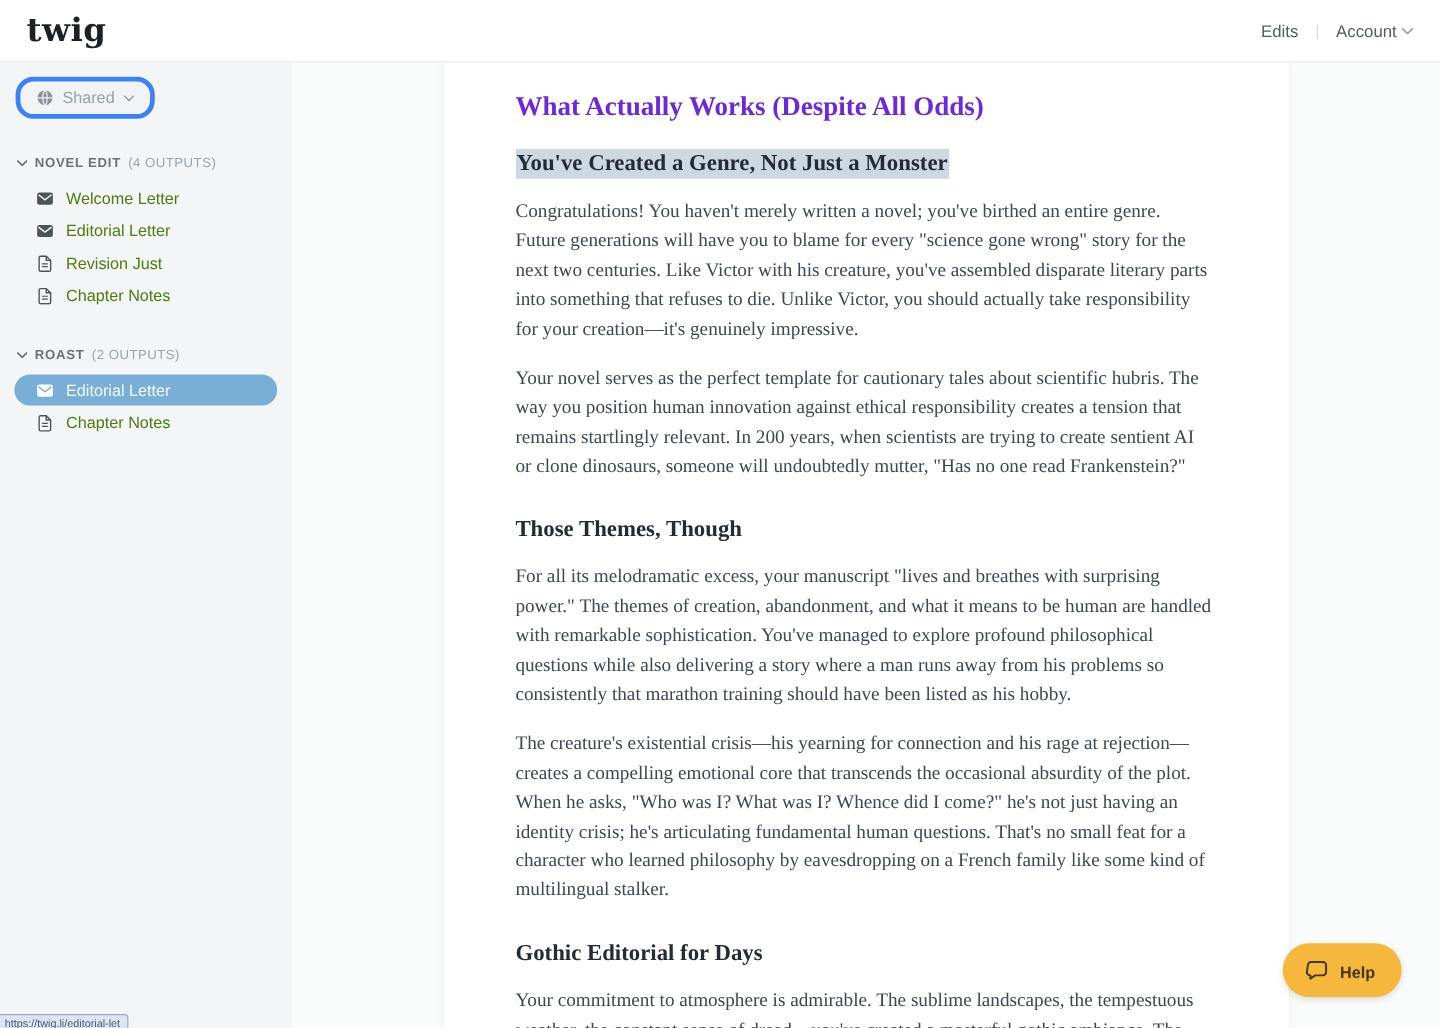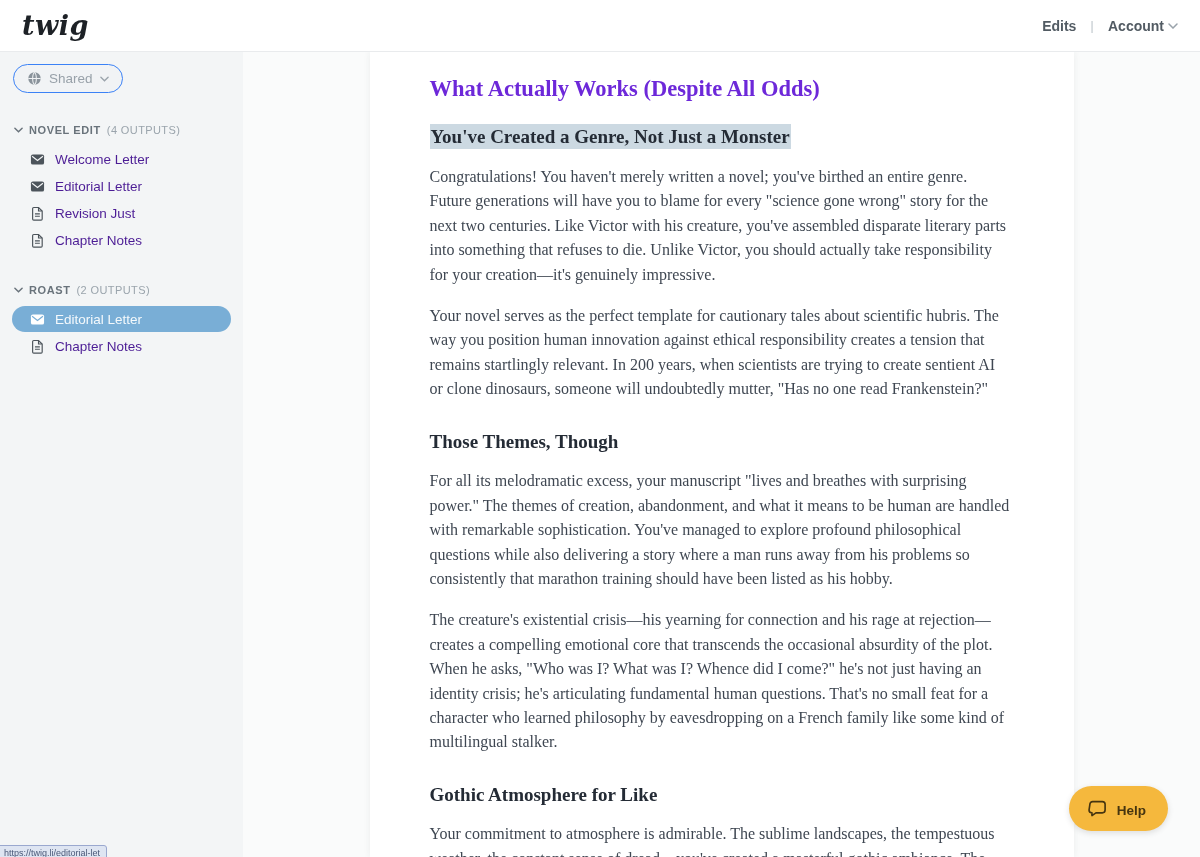--- a/index.html
+++ b/index.html
@@ -22,30 +22,28 @@
     position: relative;
     z-index: 5;
   }
   .logo {
     font-family: "DejaVu Serif", serif;
     font-weight: 700;
     font-size: 27px;
     color: #1d2126;
     letter-spacing: 0.5px;
     cursor: pointer;
-    font-style: italic;
   }
   .header-nav {
     margin-left: auto;
     display: flex;
     align-items: center;
     gap: 14px;
     font-size: 14px;
     color: #525b63;
-    font-weight: bold;
   }
   .nav-link { cursor: pointer; }
   .nav-divider { color: #d4d9dd; font-size: 13px; }
   .nav-account { display: flex; align-items: center; gap: 4px; cursor: pointer; }
   .chev { color: #9aa3ab; display: inline-flex; }
 
   
   .app-body { display: flex; height: 805px; }
 
   
@@ -55,21 +53,21 @@
     flex-shrink: 0;
     padding-top: 12px;
     overflow: hidden;
   }
   .shared-btn {
     display: inline-flex;
     align-items: center;
     gap: 7px;
     margin-left: 13px;
     padding: 6px 13px;
-    border: 1px solid #3b82f6;
+    border: 4px solid #3b82f6;
     border-radius: 15px;
     background: #f1f3f5;
     color: #98a1a9;
     font-size: 13.5px;
     cursor: pointer;
   }
   .shared-btn .globe { color: #8a939b; display: inline-flex; }
   .side-section { margin-top: 31px; }
   .side-section-header {
     display: flex;
@@ -83,21 +81,21 @@
     cursor: pointer;
     margin-bottom: 10px;
   }
   .side-section-header .count { font-weight: 400; color: #9aa4ac; letter-spacing: 0.4px; }
   .side-item {
     display: flex;
     align-items: center;
     gap: 10px;
     padding: 5.5px 14px 5.5px 30px;
     font-size: 13.5px;
-    color: #4c1d95;
+    color: #4d7c0f;
     cursor: pointer;
     margin: 1px 0;
   }
   .side-item .ic { display: inline-flex; color: #4c545b; }
   .side-item.selected {
     background: #79aed6;
     color: #f4f9fc;
     border-radius: 16px;
     margin: 1px 12px;
     padding-left: 18px;
@@ -307,21 +305,21 @@
   <main class="main-area">
     <div class="doc-card">
       <article class="doc">
         <h1>What Actually Works (Despite All Odds)</h1>
         <h2 class="first"><span class="hl">You've Created a Genre, Not Just a Monster</span></h2>
         <p>Congratulations! You haven't merely written a novel; you've birthed an entire genre. Future generations will have you to blame for every "science gone wrong" story for the next two centuries. Like Victor with his creature, you've assembled disparate literary parts into something that refuses to die. Unlike Victor, you should actually take responsibility for your creation—it's genuinely impressive.</p>
         <p>Your novel serves as the perfect template for cautionary tales about scientific hubris. The way you position human innovation against ethical responsibility creates a tension that remains startlingly relevant. In 200 years, when scientists are trying to create sentient AI or clone dinosaurs, someone will undoubtedly mutter, "Has no one read Frankenstein?"</p>
         <h2>Those Themes, Though</h2>
         <p>For all its melodramatic excess, your manuscript "lives and breathes with surprising power." The themes of creation, abandonment, and what it means to be human are handled with remarkable sophistication. You've managed to explore profound philosophical questions while also delivering a story where a man runs away from his problems so consistently that marathon training should have been listed as his hobby.</p>
         <p>The creature's existential crisis—his yearning for connection and his rage at rejection—creates a compelling emotional core that transcends the occasional absurdity of the plot. When he asks, "Who was I? What was I? Whence did I come?" he's not just having an identity crisis; he's articulating fundamental human questions. That's no small feat for a character who learned philosophy by eavesdropping on a French family like some kind of multilingual stalker.</p>
-        <h2>Gothic Atmosphere for Like</h2>
+        <h2>Gothic Editorial for Days</h2>
         <p>Your commitment to atmosphere is admirable. The sublime landscapes, the tempestuous weather, the constant sense of dread—you've created a masterful gothic ambiance. The manuscript is drenched in mood, with settings that mirror the psychological states of your characters so effectively that one wonders if the weather itself is another character having a</p>
       </article>
     </div>
   </main>
 </div>
 
 <div class="help-btn">
   <span style="display:inline-flex;">
     <svg width="21" height="19" viewBox="0 0 24 22">
         <path d="M3.2 6.2A3.2 3.2 0 0 1 6.4 3h11.2a3.2 3.2 0 0 1 3.2 3.2v6.6a3.2 3.2 0 0 1-3.2 3.2h-7.4l-4.6 3.2v-3.2h-.2a3.2 3.2 0 0 1-3.2-3.2z" fill="none" stroke="currentColor" stroke-width="1.9" stroke-linejoin="round"></path>

